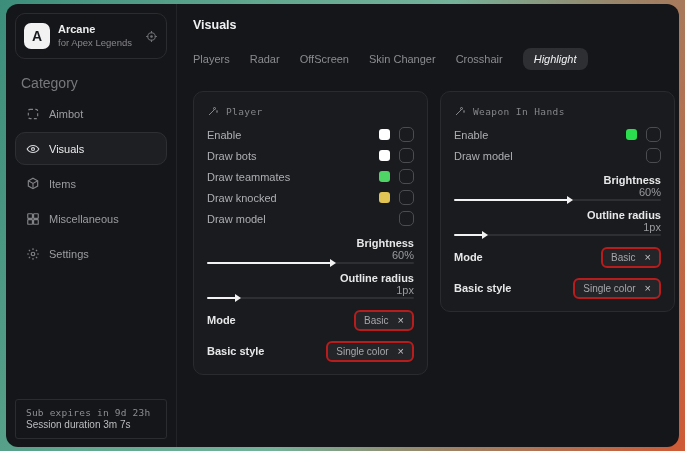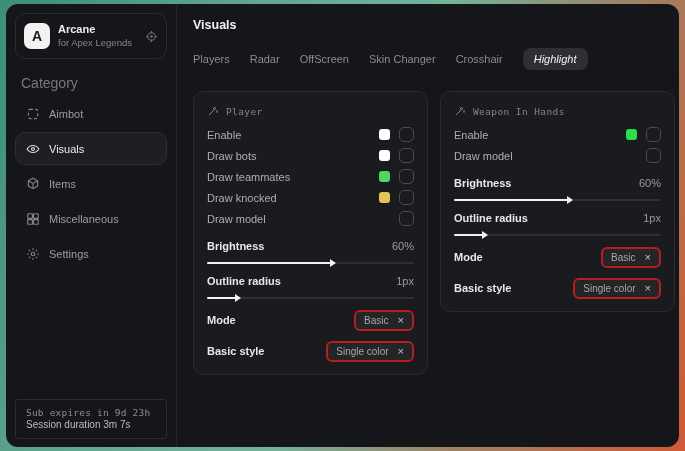--- a/index.html
+++ b/index.html
@@ -49,21 +49,21 @@
     width:235px; background:#1a1b1e; border:1px solid #2a2b2f; border-radius:10px; padding:11px 13px 13px 13px;margin-top:8px;
   }
   .panel-header { display:flex; align-items:center; gap:7px; color:#85868a;
     font-family:"DejaVu Sans Mono", monospace; font-size:9.5px; letter-spacing:0.4px; margin:2px 0 7px 0; }
   .panel-header .wand-icon { display:flex; color:#85868a; }
   .cb-row { display:flex; align-items:center; height:21px; }
   .cb-label { flex:1; color:#aeafb3; font-size:11px; }
   .swatch { width:11px; height:11px; border-radius:3px; margin-right:9px; }
   .checkbox { width:15px; height:15px; border:1.5px solid #4b4c50; border-radius:5px; background:transparent; cursor:pointer; }
   .slider-group { margin-top:8px; }
-  .slider-head { display:flex; align-items:center; height:18px; }
+  .slider-head { display:flex; align-items:flex-end; height:18px;flex-direction:column; }
   .slider-label { flex:1; color:#e7e8e9; font-size:11px; font-weight:bold; }
   .slider-value { color:#9a9b9f; font-size:11px; }
   .slider-track { position:relative; height:2px; background:#2e2f33; border-radius:1px; margin-top:7px; cursor:pointer; }
   .slider-fill { position:relative; height:2px; background:#f2f2f3; border-radius:1px; }
   .slider-thumb {
     position:absolute; right:-5px; top:50%; transform:translateY(-50%);
     width:0; height:0; border-top:4px solid transparent; border-bottom:4px solid transparent;
     border-left:6px solid #f2f2f3; cursor:pointer;
   }
   .tag-row { display:flex; align-items:center; margin-top:11px; height:20px; }

